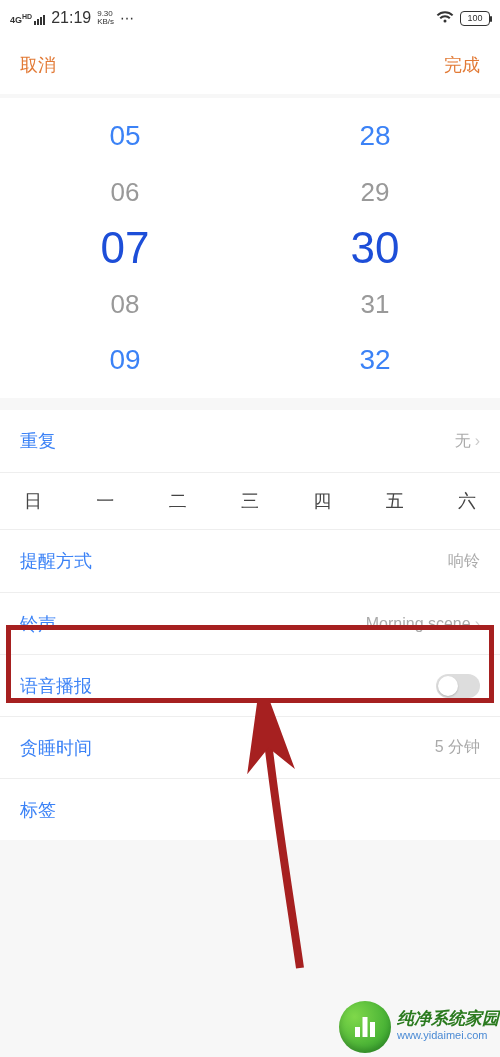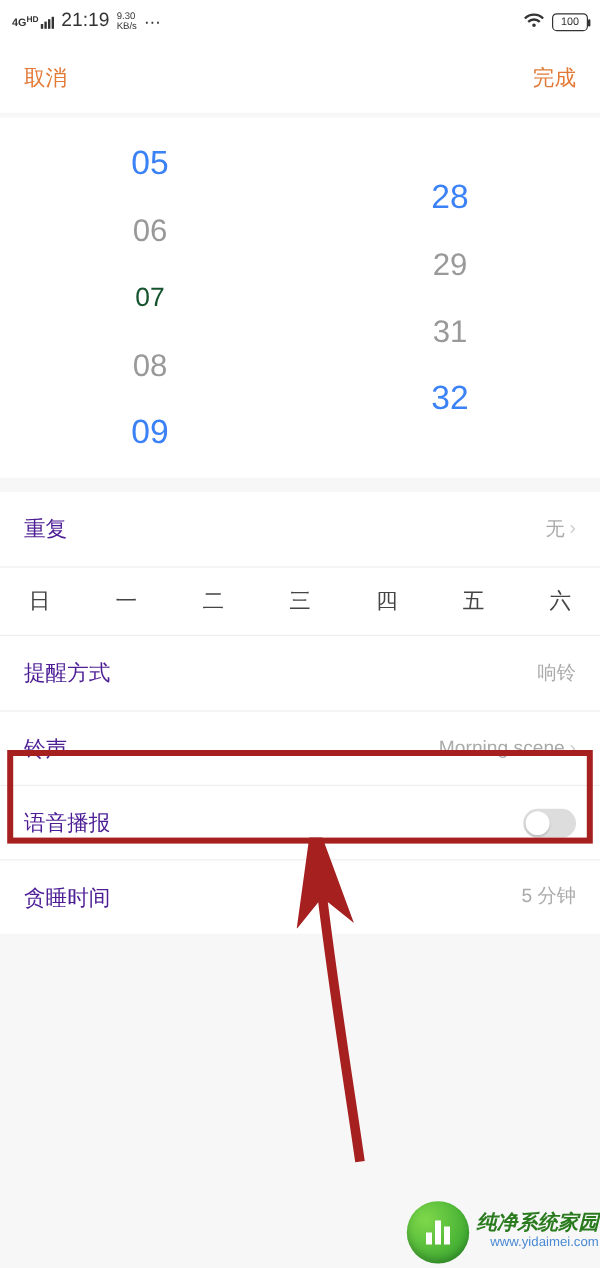--- a/index.html
+++ b/index.html
@@ -23,46 +23,46 @@
   .header { height: 58px; background: #fff; display: flex; align-items: center; justify-content: space-between; padding: 0 20px; }
   .hdr-btn { color: #e27a36; font-size: 18px; }
   .hdr-title { font-size: 20px; font-weight: 600; color: #222; }
 
   
   .picker { background: #fff; margin-top: 4px; height: 300px; display: flex; }
   .picker-col { flex: 1; position: relative; overflow: hidden; }
   .picker-list { display: flex; flex-direction: column; align-items: center; justify-content: center; height: 100%; }
   .picker-item { height: 56px; line-height: 56px; font-size: 28px; color: #3b82f6; }
   .picker-item.near { color: #999; font-size: 26px; }
-  .picker-item.sel { color: #14532d; font-size: 22px; }
+  .picker-item.sel { color: #1d4ed8; font-size: 44px; }
 
   
   .settings { background: #fff; margin-top: 12px; }
   .row { padding: 18px 20px; display: flex; align-items: center; min-height: 62px; position: relative; }
   .row + .row { border-top: 0.5px solid #eee; }
-  .row-label { font-size: 18px; color: #4c1d95; }
+  .row-label { font-size: 18px; color: #3b82f6; }
   .row-value { margin-left: auto; font-size: 16px; color: #aaa; display:flex; align-items:center; gap:4px;}
   .chevron { color: #ccc; font-size: 16px; }
   .weekday-row { display: flex; justify-content: space-between; padding: 16px 24px; font-size: 18px; color: #444; border-top:0.5px solid #eee; border-bottom:0.5px solid #eee;}
   .toggle { width: 44px; height: 24px; background: #ddd; border-radius: 12px; position: relative; margin-left:auto;}
   .toggle::after { content:""; width:20px; height:20px; background:#fff; border-radius:50%; position:absolute; top:2px; left:2px; box-shadow:0 1px 2px rgba(0,0,0,.2);}
 
   
   .highlight-box { position:absolute; border: 5px solid #a62020; pointer-events: none; }
 
   
   .arrow-svg { position:absolute; pointer-events:none; }
 
   
   .watermark { position:absolute; right:1px; bottom:4px; display:flex; align-items:center; gap:6px; }
   .wm-badge { width:52px; height:52px; border-radius:50%; background: radial-gradient(circle at 30% 30%, #7fd84a, #2a9d2a); position:relative; display:flex; align-items:center; justify-content:center; box-shadow: inset 0 -4px 6px rgba(0,0,0,.2);}
   .wm-badge svg { width:30px; height:30px; }
   .wm-text { font-size:14px; line-height:16px; }
   .wm-text .t1{ color:#2a7a1e; font-weight:700; font-style:italic; font-size:17px;}
-  .wm-text .t2{ color:#4a8ad4; font-size:11px;text-align:right;}
+  .wm-text .t2{ color:#4a8ad4; font-size:11px;}
 </style>
 </head>
 <body>
 
 <div class="status-bar">
   <div class="status-left">
     <div style="display:flex;align-items:flex-end;">
       <div style="display:flex;flex-direction:column;align-items:flex-start;">
         <span class="sig-4g"><span>4G</span><sup style="font-size:7px">HD</sup></span>
       </div>
@@ -104,20 +104,21 @@
       <div class="picker-item near">06</div>
       <div class="picker-item sel">07</div>
       <div class="picker-item near">08</div>
       <div class="picker-item">09</div>
     </div>
   </div>
   <div class="picker-col">
     <div class="picker-list">
       <div class="picker-item">28</div>
       <div class="picker-item near">29</div>
+      <div class="picker-item sel">30</div>
       <div class="picker-item near">31</div>
       <div class="picker-item">32</div>
     </div>
   </div>
 </div>
 
 <div class="settings">
 
   <div class="row">
     <span class="row-label">重复</span>
@@ -157,20 +158,23 @@
     <span class="toggle"></span>
   </div>
 
   <div class="row">
     <span class="row-label">贪睡时间</span>
     <span class="row-value">
         <span>5 分钟</span>
       </span>
   </div>
 
+  <div class="row">
+    <span class="row-label">标签</span>
+  </div>
 
 </div>
 
 <div class="highlight-box" style="left:6px; top:625px; width:488px; height:78px;"></div>
 
 <svg class="arrow-svg" style="left:190px; top:698px; width:140px; height:280px;" viewBox="0 0 140 280">
   <defs>
     <marker id="ah" markerWidth="14" markerHeight="14" refX="7" refY="3" orient="auto">
       <path d="M0,0 L12,3 L0,6 L3,3 z" fill="#a62020"></path>
     </marker>

